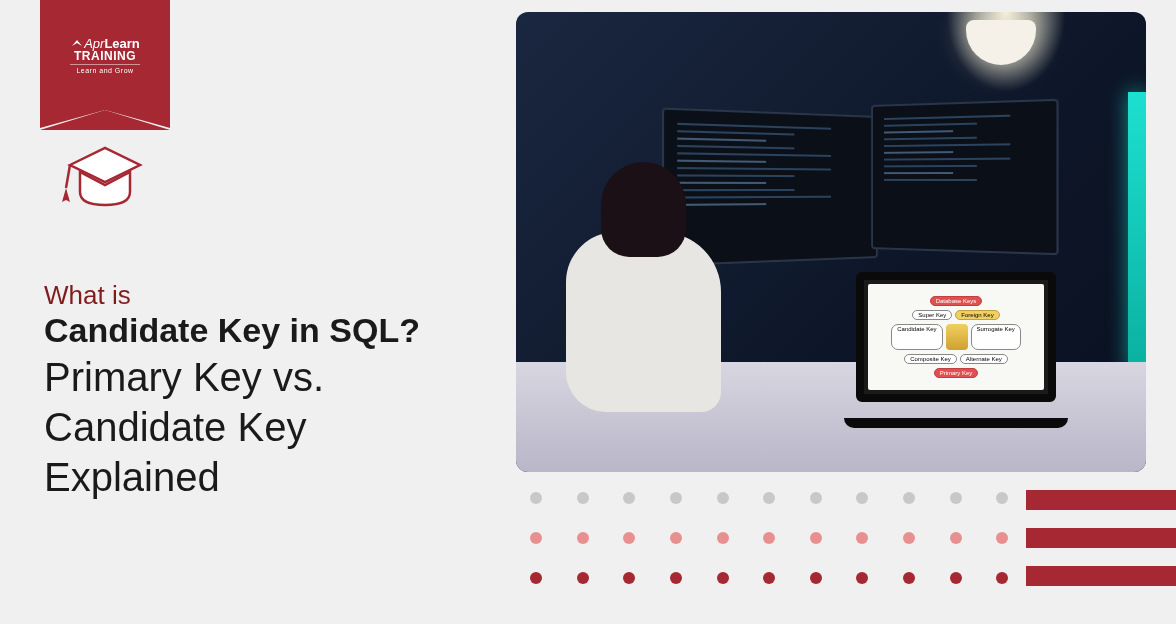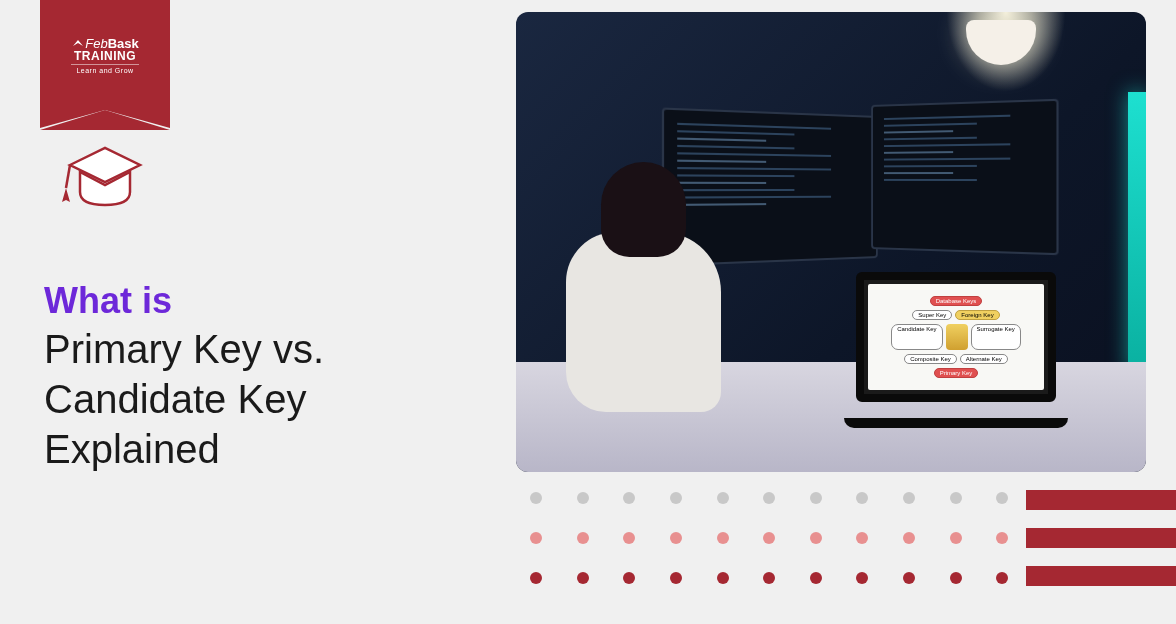--- a/index.html
+++ b/index.html
@@ -10,21 +10,21 @@
 .ribbon-notch { position: absolute; bottom: -18px; left: 0; width: 0; height: 0; border-left: 65px solid #a52832; border-right: 65px solid #a52832; border-bottom: 18px solid transparent; }
 .logo-text { color: #fff; text-align: center; line-height: 1; }
 .logo-brand { font-size: 13px; font-weight: 600; }
 .logo-brand .jan { font-weight: 400; font-style: italic; }
 .logo-main { font-size: 12px; font-weight: 800; letter-spacing: 0.5px; }
 .logo-tag { font-size: 7px; letter-spacing: 0.5px; border-top: 1px solid rgba(255,255,255,0.5); margin-top: 2px; padding-top: 2px; }
 
 .cap-icon { position: absolute; top: 130px; left: 50px; width: 110px; height: 90px; }
 
 .headline { position: absolute; left: 44px; top: 280px; width: 440px; }
-.headline .line1 { font-size: 36px; font-weight: 700; color: #6d28d9; }
+.headline .line1 { font-size: 26px; font-weight: 400; color: #7f1d1d; }
 .headline .line2 { font-size: 34px; font-weight: 800; color: #1a1a1a; }
 .headline .line3 { font-size: 40px; font-weight: 400; color: #1a1a1a; line-height: 1.25; margin-top: 2px; }
 
 .hero-image { position: absolute; top: 12px; right: 30px; width: 630px; height: 460px; border-radius: 12px; overflow: hidden; background: linear-gradient(135deg, #1a2740 0%, #0d1628 60%, #0a1020 100%); }
 .lamp { position: absolute; top: 0; right: 80px; width: 120px; height: 80px; background: radial-gradient(ellipse at center top, rgba(255,250,230,0.95) 0%, rgba(255,248,220,0.6) 30%, transparent 70%); }
 .lampshade { position: absolute; top: 8px; right: 110px; width: 70px; height: 45px; background: #f5f0e8; border-radius: 8px 8px 35px 35px; box-shadow: 0 0 30px rgba(255,250,220,0.6); }
 .cyan-light { position: absolute; top: 80px; right: 0; width: 18px; height: 280px; background: linear-gradient(180deg, #1de0d0 0%, #0ab0a0 100%); box-shadow: 0 0 20px rgba(29,224,208,0.6); }
 
 .monitor { position: absolute; background: #0a0f18; border: 2px solid #2a3548; border-radius: 4px; }
 .monitor1 { top: 100px; left: 150px; width: 220px; height: 150px; transform: perspective(400px) rotateY(12deg); }
@@ -60,39 +60,40 @@
 .bar { height: 20px; background: #a52832; }
 </style>
 </head>
 <body>
 
 <div class="ribbon">
   <div class="logo-text">
     <div class="logo-brand">
       <svg width="14" height="10" viewBox="0 0 14 10" style="display:inline-block;vertical-align:baseline">
           <path d="M2 8 L7 2 L12 8 L7 5 Z" fill="#fff"></path>
-        </svg><span class="jan">Feb</span><span>Bask</span>
+        </svg><span class="jan">Apr</span><span>Learn</span>
     </div>
     <div class="logo-main">TRAINING</div>
     <div class="logo-tag">Learn and Grow</div>
   </div>
   <div class="ribbon-notch"></div>
 </div>
 
 <div class="cap-icon">
   <svg viewBox="0 0 110 90">
     <path d="M 20 35 L 55 18 L 90 35 L 55 52 Z" fill="#fff" stroke="#a52832" stroke-width="2.5"></path>
     <path d="M 30 42 L 30 62 Q 30 75 55 75 Q 80 75 80 62 L 80 42 L 55 55 Z" fill="#fff" stroke="#a52832" stroke-width="2.5"></path>
     <path d="M 20 35 L 16 58" stroke="#a52832" stroke-width="2.5" fill="none"></path>
     <path d="M 16 58 L 12 72 L 16 70 L 20 72 Z" fill="#a52832"></path>
   </svg>
 </div>
 
 <div class="headline">
   <div class="line1">What is</div>
+  <div class="line2">Candidate Key in SQL?</div>
   <div class="line3">Primary Key vs. Candidate Key Explained</div>
 </div>
 
 <div class="hero-image">
   <div class="lamp"></div>
   <div class="lampshade"></div>
   <div class="cyan-light"></div>
   <div class="monitor monitor1">
     <div class="code-lines">
         <div></div>

